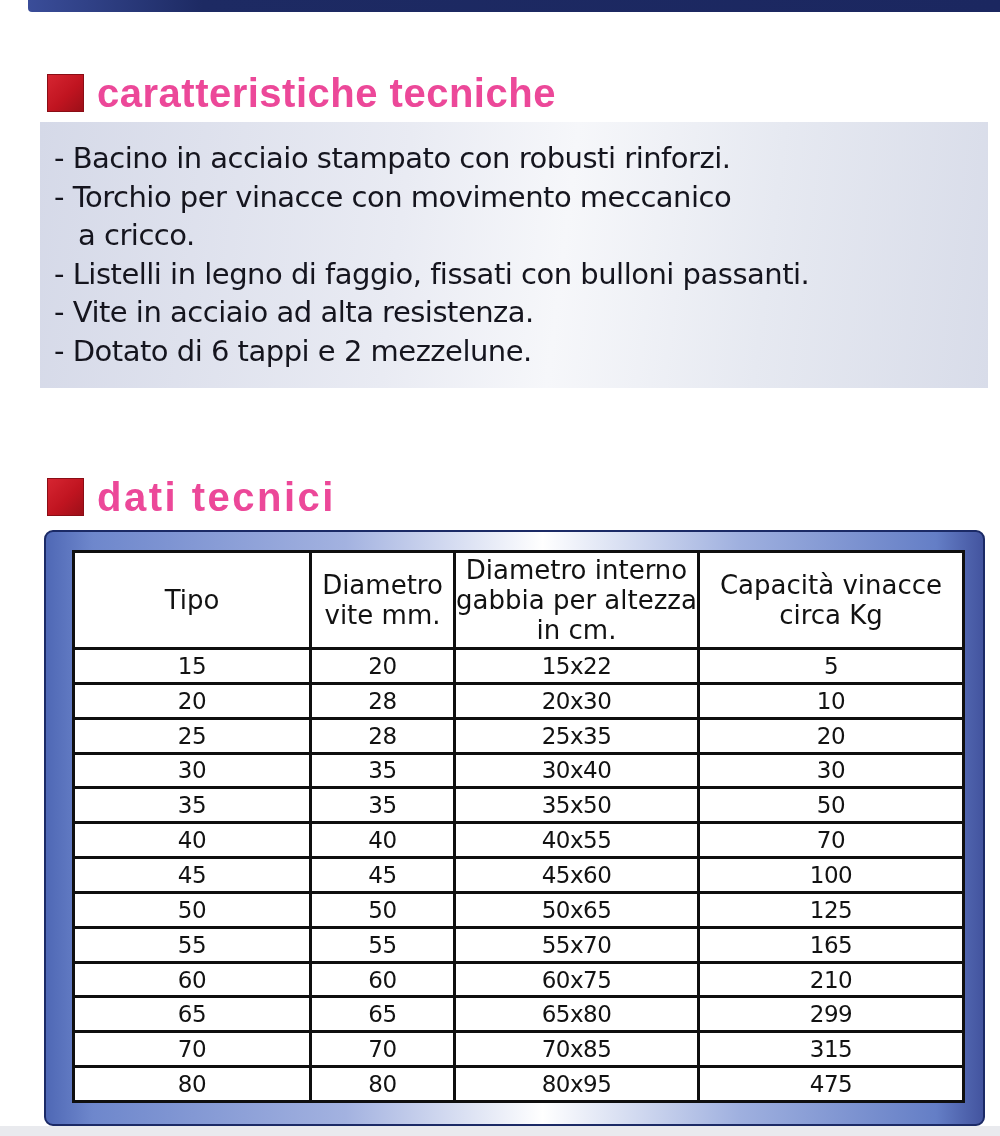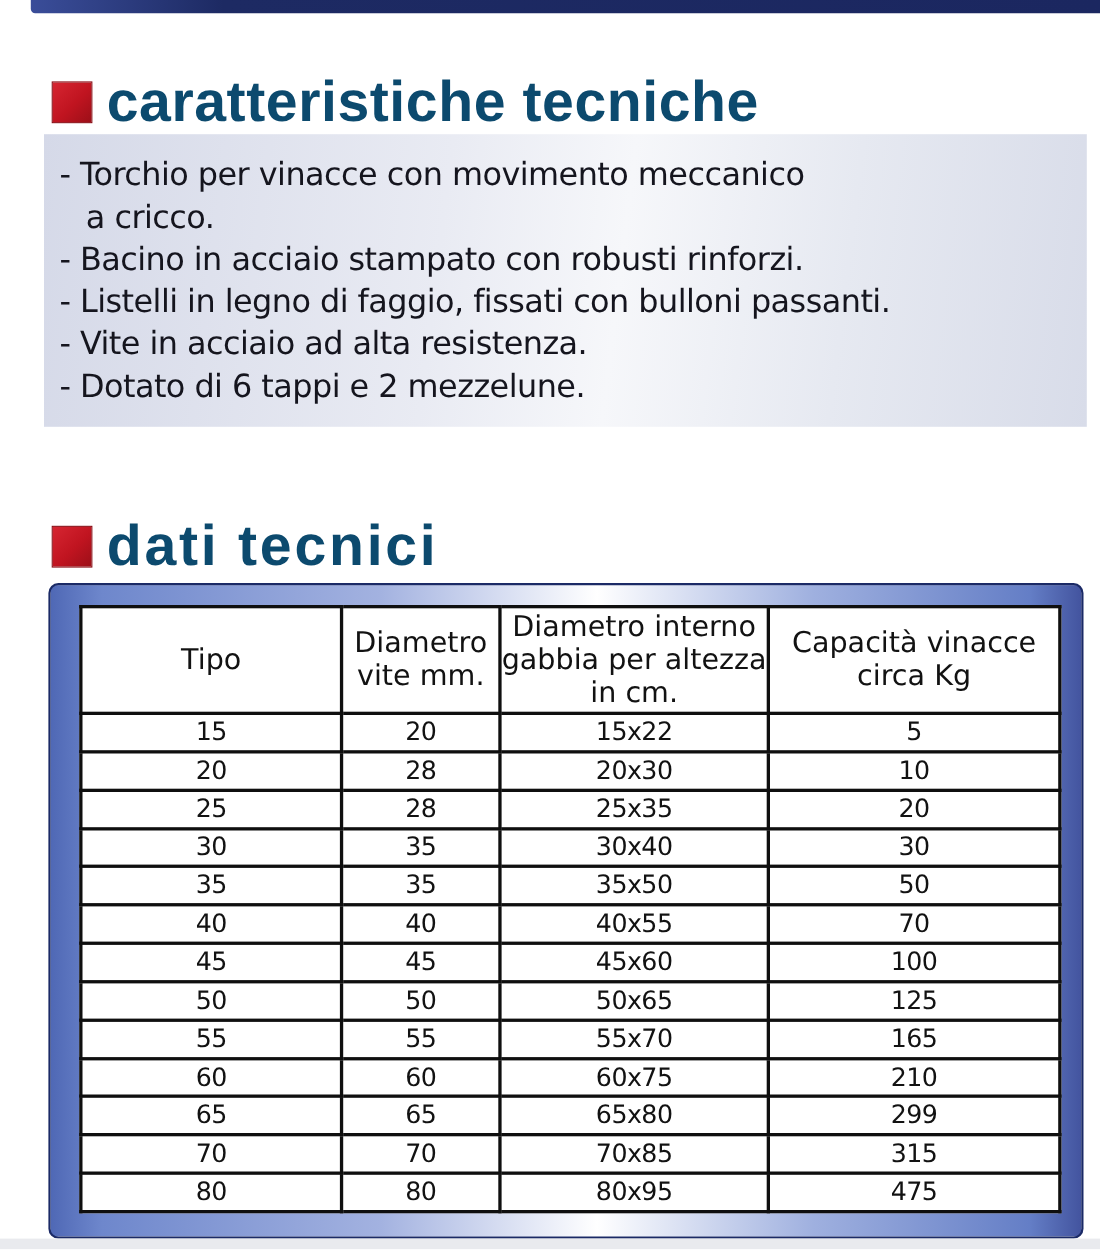--- a/index.html
+++ b/index.html
@@ -32,23 +32,23 @@
   .red-square {
     width: 37px; height: 38px; flex: 0 0 auto;
     background: linear-gradient(135deg, #d62531 0%, #c01420 55%, #9c0f18 100%);
     border: 1px solid #8a0d15;
     box-sizing: border-box;
   }
   .heading-text {
     margin-left: 13px;
     font-family: "Liberation Sans", sans-serif;
     font-weight: bold;
-    font-size: 52px;
+    font-size: 40px;
     line-height: 38px;
-    color: #0c4a6e;
+    color: #ec4899;
     letter-spacing: 0.5px;
     white-space: nowrap;
   }
   .section-heading.h2 .heading-text { letter-spacing: 2.5px; }
 
   
   .char-box {
     position: absolute; left: 40px; top: 122px; width: 948px; height: 266px;
     box-sizing: border-box;
     padding: 17px 6px 0 14px;
@@ -112,23 +112,23 @@
 
   <div class="top-bar"></div>
 
   <div class="section-heading h1">
     <span class="red-square"></span>
     <span class="heading-text">caratteristiche tecniche</span>
   </div>
 
   <div class="char-box">
     <ul id="char-list">
+        <li>- Bacino in acciaio stampato con robusti rinforzi.</li>
         <li>- Torchio per vinacce con movimento meccanico
 a cricco.</li>
-        <li>- Bacino in acciaio stampato con robusti rinforzi.</li>
         <li>- Listelli in legno di faggio, fissati con bulloni passanti.</li>
         <li>- Vite in acciaio ad alta resistenza.</li>
         <li>- Dotato di 6 tappi e 2 mezzelune.</li>
       </ul>
   </div>
 
   <div class="section-heading h2">
     <span class="red-square"></span>
     <span class="heading-text">dati tecnici</span>
   </div>

